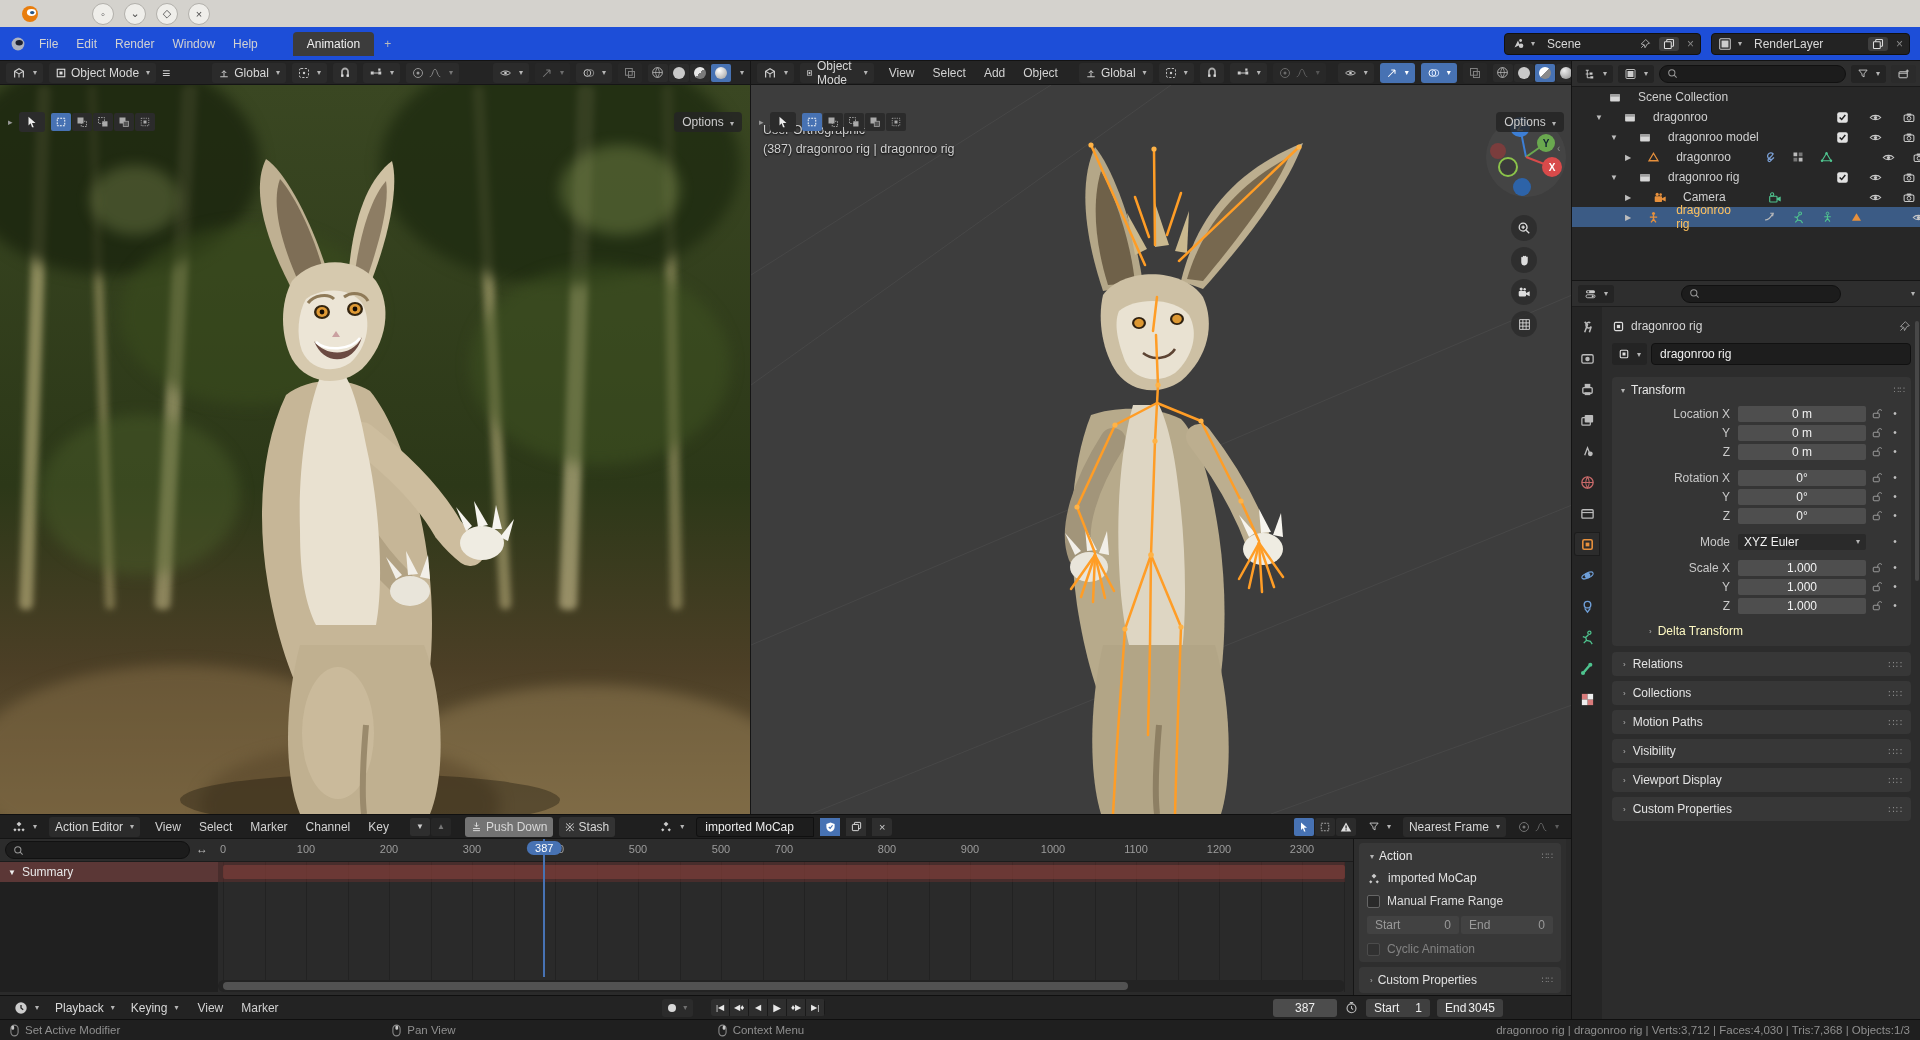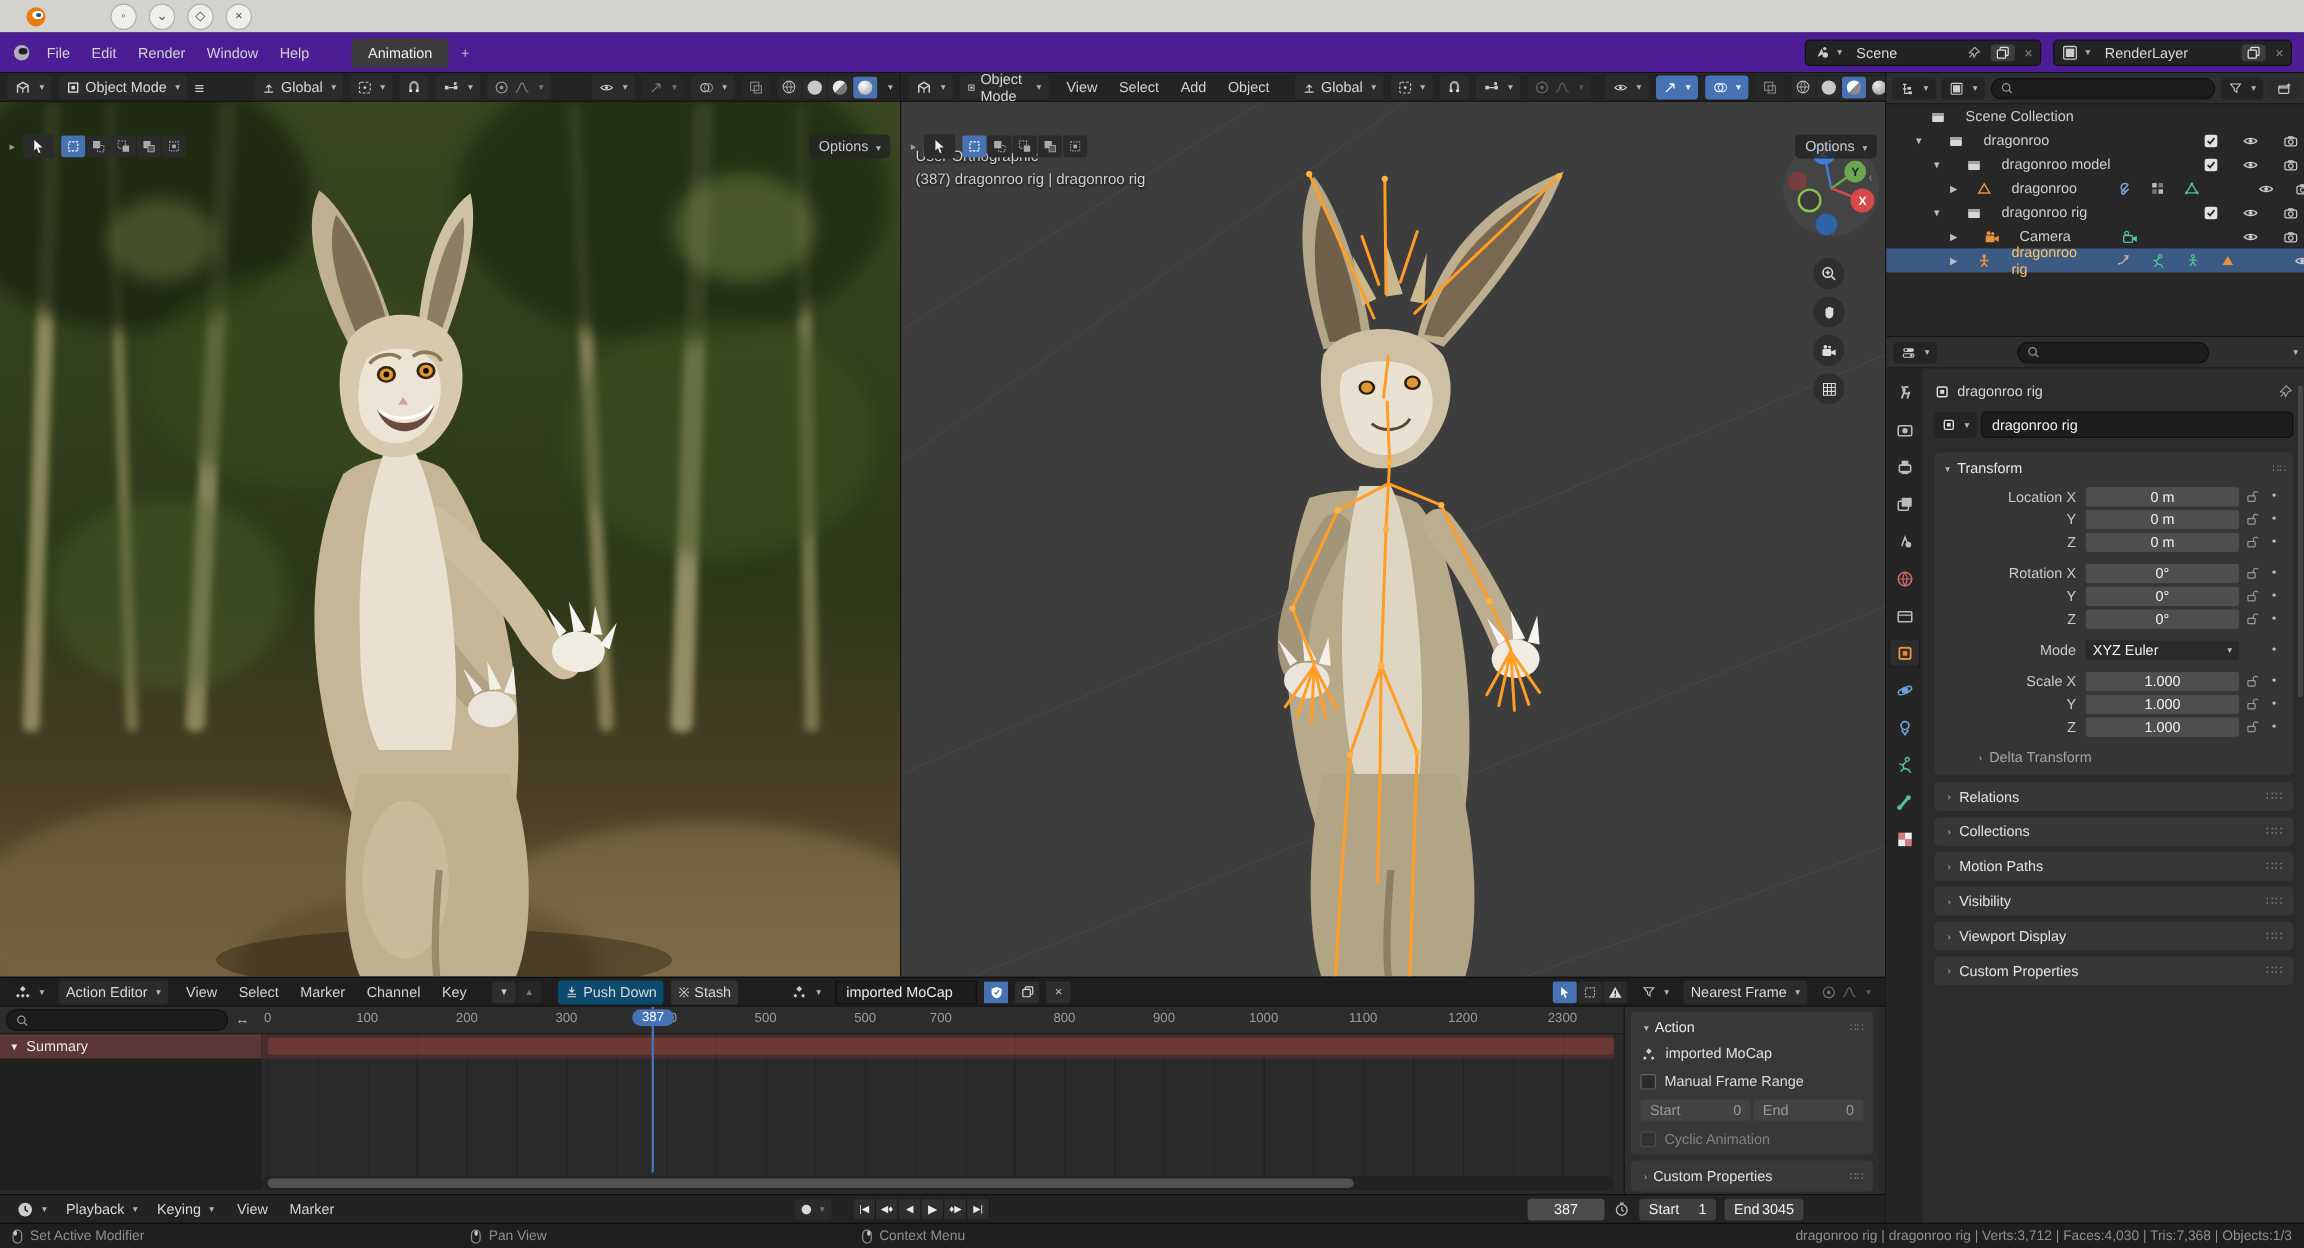--- a/index.html
+++ b/index.html
@@ -17,21 +17,21 @@
     padding:2px 6px;height:20px;gap:4px;}
   .chip.dark{background:#242424;}
   .menu-item{padding:3px 9px;color:#d2d2d2;cursor:default;}
   .ic{display:inline-flex;align-items:center;justify-content:center;}
   svg{display:block;}
   
   #titlebar{left:0;top:0;width:1920px;height:27px;background:#d4d2cd;color:#2e2e2e;}
   #titlebar .wbtn{width:22px;height:22px;border-radius:50%;background:#efeeea;border:1px solid #b2b0ab;
     display:flex;align-items:center;justify-content:center;color:#4c4c4c;font-size:11px;margin-left:10px;}
   
-  #menubar{left:0;top:27px;width:1920px;height:34px;background:#4c1d95;border-bottom:1px solid #131313;}
+  #menubar{left:0;top:27px;width:1920px;height:34px;background:#1d4ed8;border-bottom:1px solid #131313;}
   #ws-tab{background:#3c3c3c;border-radius:4px 4px 0 0;padding:5px 14px;color:#f0f0f0;margin-left:26px;}
   .idchip{display:flex;align-items:center;background:#232323;border:1px solid #111;border-radius:4px;height:22px;}
   .idchip .seg{padding:0 6px;display:flex;align-items:center;gap:3px;height:100%;}
   .idchip .btn{background:#3e3e3e;border-radius:3px;margin:2px;padding:1px 4px;}
   
   .vh{height:24px;background:#242424;border-bottom:1px solid #151515;display:flex;align-items:center;
       padding:0 6px;gap:6px;}
   .toolrow{height:26px;display:flex;align-items:center;padding:0 8px;gap:6px;position:relative;z-index:5;}
   .sphere{width:12px;height:12px;border-radius:50%;}
   .shadechip{display:inline-flex;align-items:center;justify-content:center;width:20px;height:18px;border-radius:2px;}
@@ -1197,21 +1197,21 @@
                 <svg width="12" height="12" viewBox="0 0 16 16">
                   <rect x="3" y="7" width="8" height="6" rx="1" fill="none" stroke="#9a9a9a" stroke-width="1.3"></rect>
                   <path d="M9 7 V5 a3 3 0 0 1 5.5-1.5" fill="none" stroke="#9a9a9a" stroke-width="1.3"></path>
                 </svg>
               </span>
               <span class="dot">•</span>
             </div>
           </div>
         <div class="row" style="margin-top:10px;padding-left:28px">
           <span class="chev" style="margin-right:6px">›</span>
-          <span style="color:#a3a3a3">Delta Transform</span>
+          <span style="color:#fef9c3">Delta Transform</span>
         </div>
       </div>
       <div style="height:6px"></div>
       <div id="prop-panels">
           <div class="ppanel">
             <span class="chev" style="margin-right:7px">›</span>
             <span>Relations</span>
             <span class="dots">∷∷</span>
           </div>
           <div class="ppanel">
@@ -1266,21 +1266,21 @@
         <span class="menu-item">Key</span>
       </span>
     <span class="row" style="gap:1px;margin-left:6px">
       <span class="shadechip" style="background:#2e2e2e">
           <span style="color:#ccc;font-size:8px">▼</span>
         </span>
       <span class="shadechip" style="background:#2e2e2e;opacity:.5">
           <span style="color:#ccc;font-size:8px">▲</span>
         </span>
     </span>
-    <span class="chip" style="background:#0c4a6e;margin-left:8px">
+    <span class="chip" style="background:#737373;margin-left:8px">
         <svg width="11" height="11" viewBox="0 0 16 16">
           <path d="M8 2 V8 M5 5.5 L8 8.5 L11 5.5" stroke="#ddd" stroke-width="1.4" fill="none"></path>
           <path d="M3 11 H13 M3 14 H13" stroke="#ddd" stroke-width="1.4"></path>
         </svg>
         <span>Push Down</span>
       </span>
     <span class="chip" style="background:#333">
         <span style="color:#ddd;font-size:11px">※</span>
         <span>Stash</span>
       </span>

